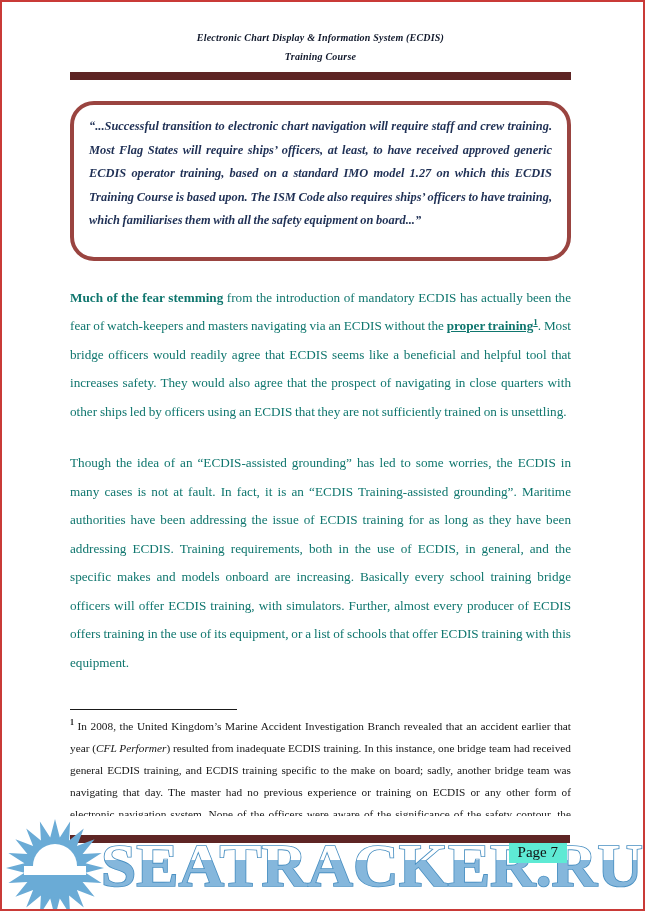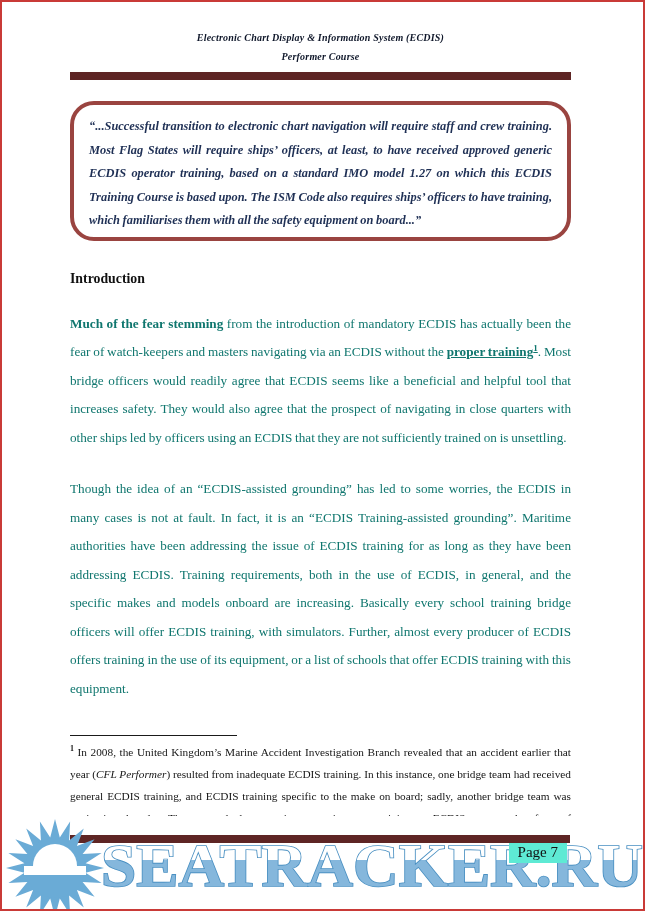--- a/index.html
+++ b/index.html
@@ -38,21 +38,21 @@
     height: 8px;
     background: #5e2524;
     margin-top: 6px;
   }
 
   
   .quote-box {
     margin-top: 21px;
     border: 4px solid #9a4440;
     border-radius: 24px;
-    padding: 10px 15px 4px 15px;
+    padding: 10px 15px 24px 15px;
   }
   .quote-text {
     font-weight: bold;
     font-style: italic;
     color: #1f3055;
     font-size: 12.4px;
     line-height: 23.5px;
     text-align: justify;
     word-spacing: -0.5px;
   }
@@ -149,29 +149,28 @@
   }
 </style>
 </head>
 <body>
 
 <div class="page">
   <div class="content">
 
     <div>
       <div class="doc-title">Electronic Chart Display &amp; Information System (ECDIS)</div>
-      <div class="doc-title">Performer Course</div>
+      <div class="doc-title">Training Course</div>
       <div class="header-rule"></div>
     </div>
 
     <div class="quote-box">
       <p class="quote-text">“...Successful transition to electronic chart navigation will require staff and crew training. Most Flag States will require ships’ officers, at least, to have received approved generic ECDIS operator training, based on a standard IMO model 1.27 on which this ECDIS Training Course is based upon. The ISM Code also requires ships’ officers to have training, which familiarises them with all the safety equipment on board...”</p>
     </div>
 
-    <div class="intro-heading">Introduction</div>
 
     <p class="body-p"><span class="seg-bold">Much of the fear stemming</span><span> from the introduction of mandatory ECDIS has actually been the fear of watch-keepers and masters navigating via an ECDIS without the </span><span class="seg-underline">proper training</span><sup class="ref seg-underline">1</sup><span>. Most bridge officers would readily agree that ECDIS seems like a beneficial and helpful tool that increases safety. They would also agree that the prospect of navigating in close quarters with other ships led by officers using an ECDIS that they are not sufficiently trained on is unsettling.</span></p>
 
     <p class="body-p">Though the idea of an “ECDIS-assisted grounding” has led to some worries, the ECDIS in many cases is not at fault. In fact, it is an “ECDIS Training-assisted grounding”. Maritime authorities have been addressing the issue of ECDIS training for as long as they have been addressing ECDIS. Training requirements, both in the use of ECDIS, in general, and the specific makes and models onboard are increasing. Basically every school training bridge officers will offer ECDIS training, with simulators. Further, almost every producer of ECDIS offers training in the use of its equipment, or a list of schools that offer ECDIS training with this equipment.</p>
 
     <div class="footnote-rule"></div>
 
     <p class="footnote-p"><sup class="ref">1</sup><span> In 2008, the United Kingdom’s Marine Accident Investigation Branch revealed that an accident earlier that year (</span><span class="seg-italic">CFL Performer</span><span>) resulted from inadequate ECDIS training. In this instance, one bridge team had received general ECDIS training, and ECDIS training specific to the make on board; sadly, another bridge team was navigating that day. The master had no previous experience or training on ECDIS or any other form of electronic navigation system. None of the officers were aware of the significance of the safety contour, the safety depth, and the shallow and deep contours, and did not know how to establish a watch vector ahead of the vessel, or its significance. All of these fundamentals are part of any ECDIS training course.</span></p>
   </div>
 

